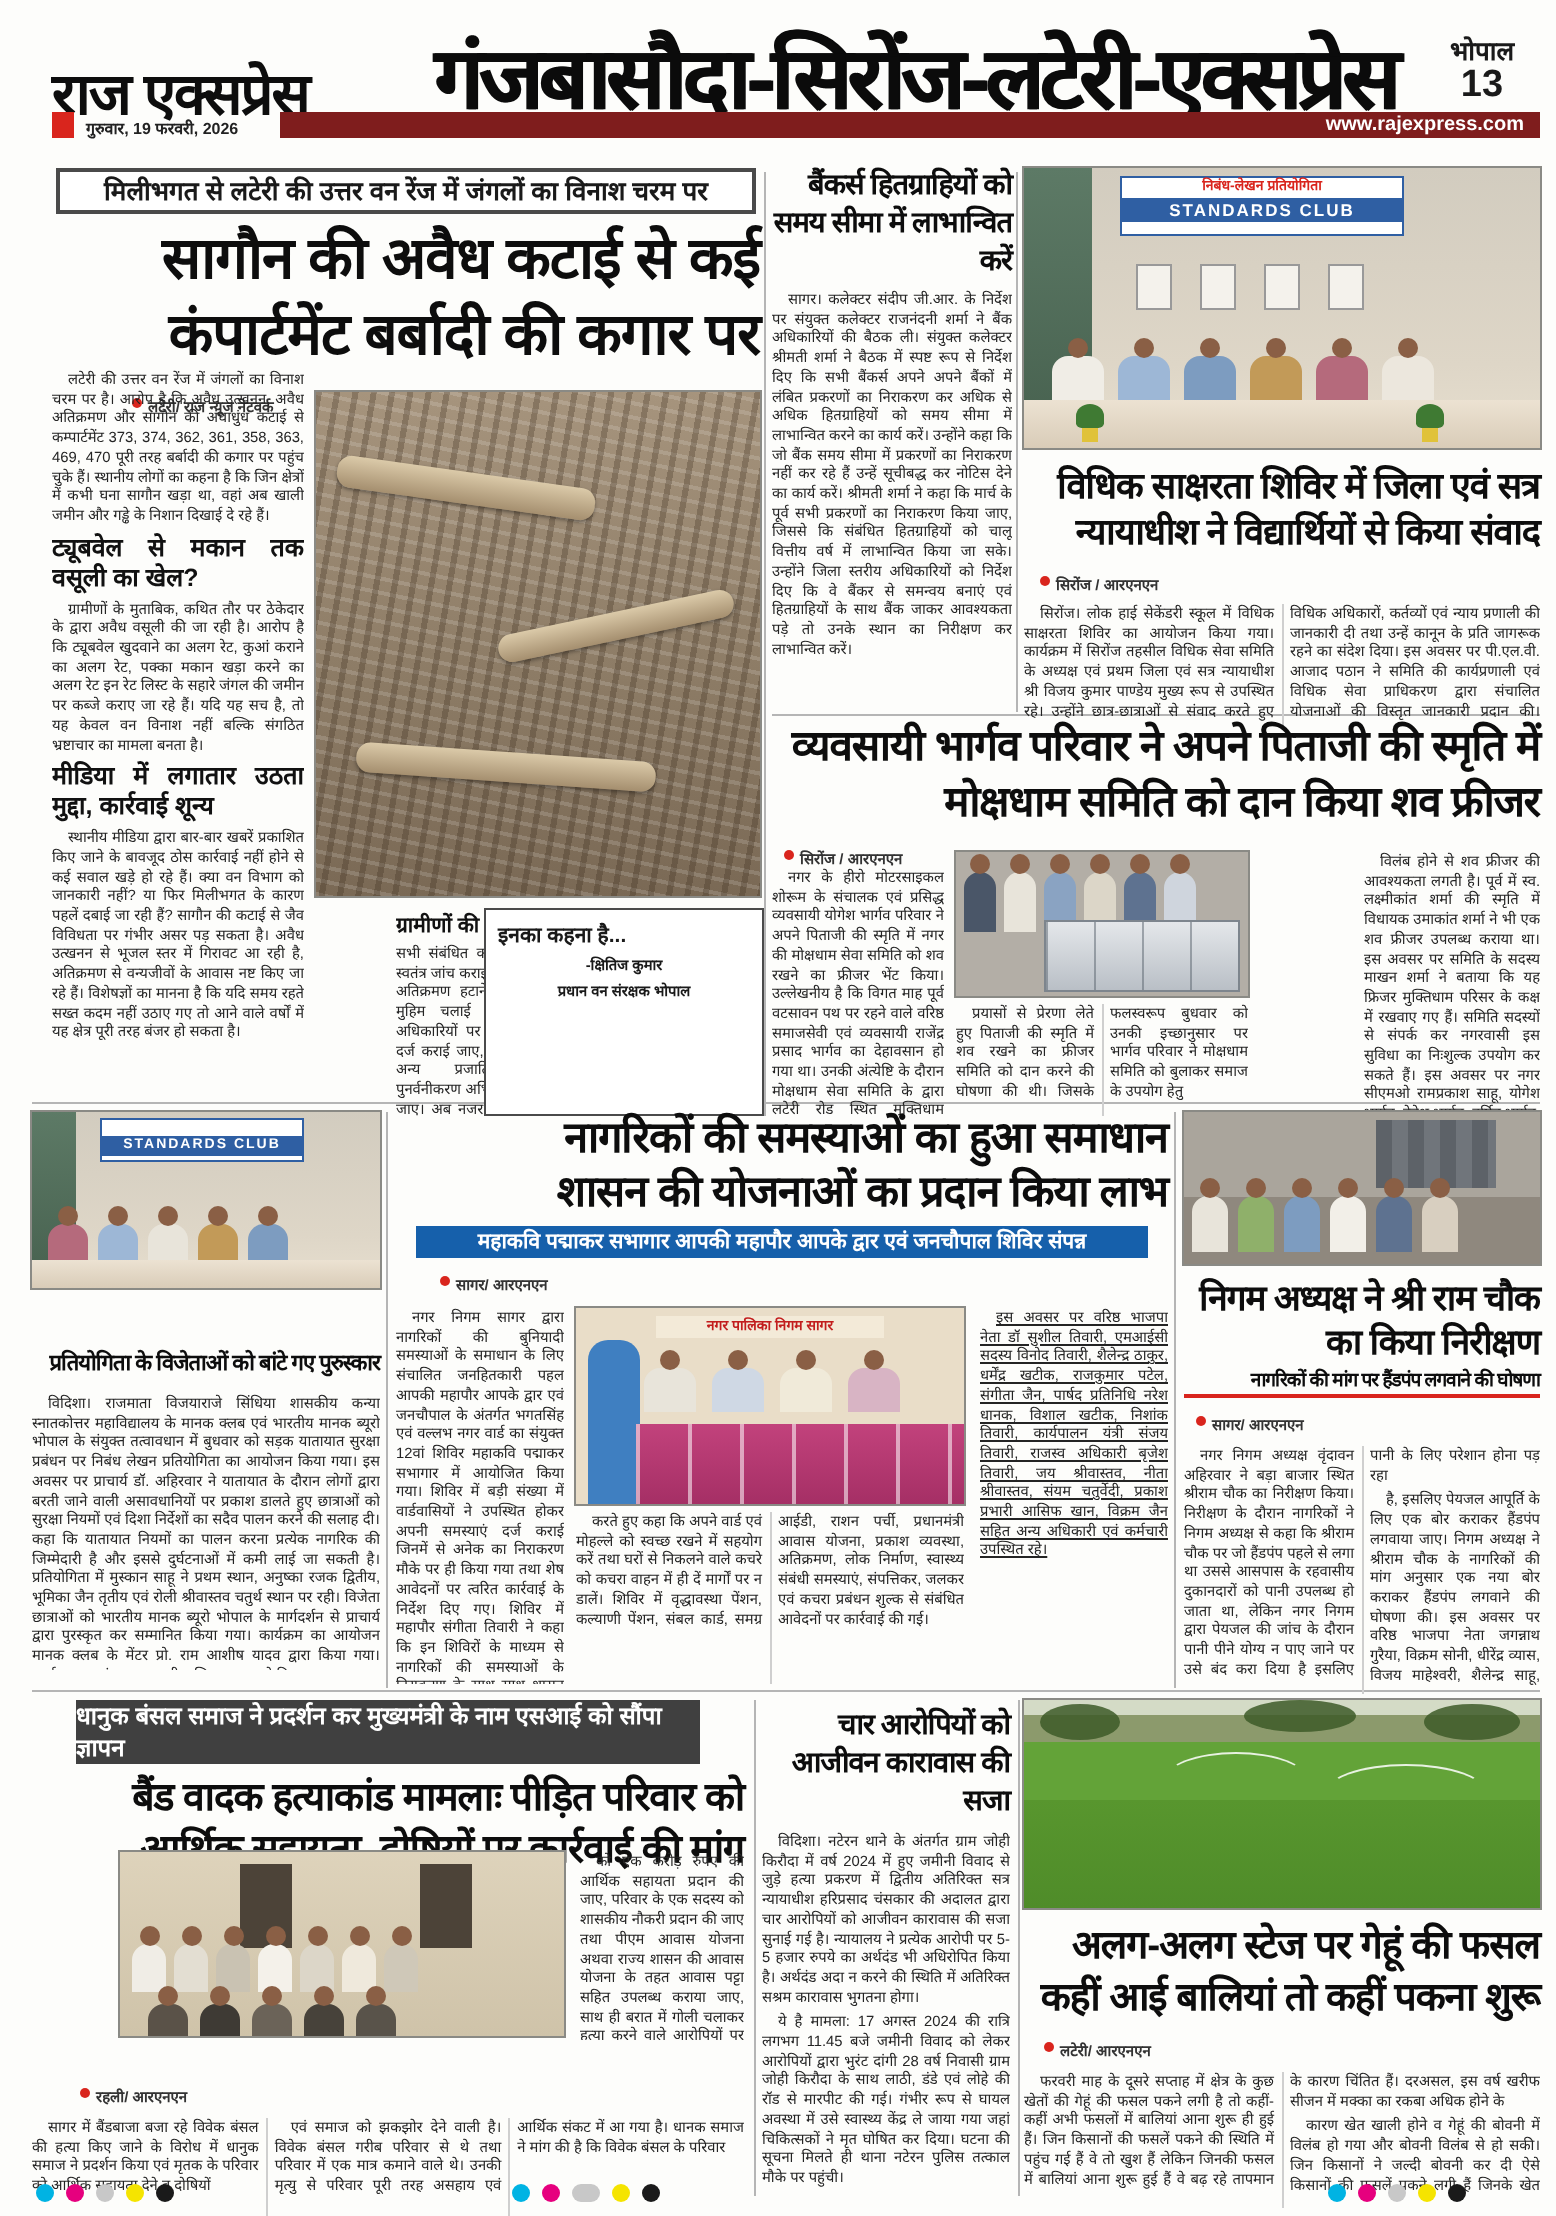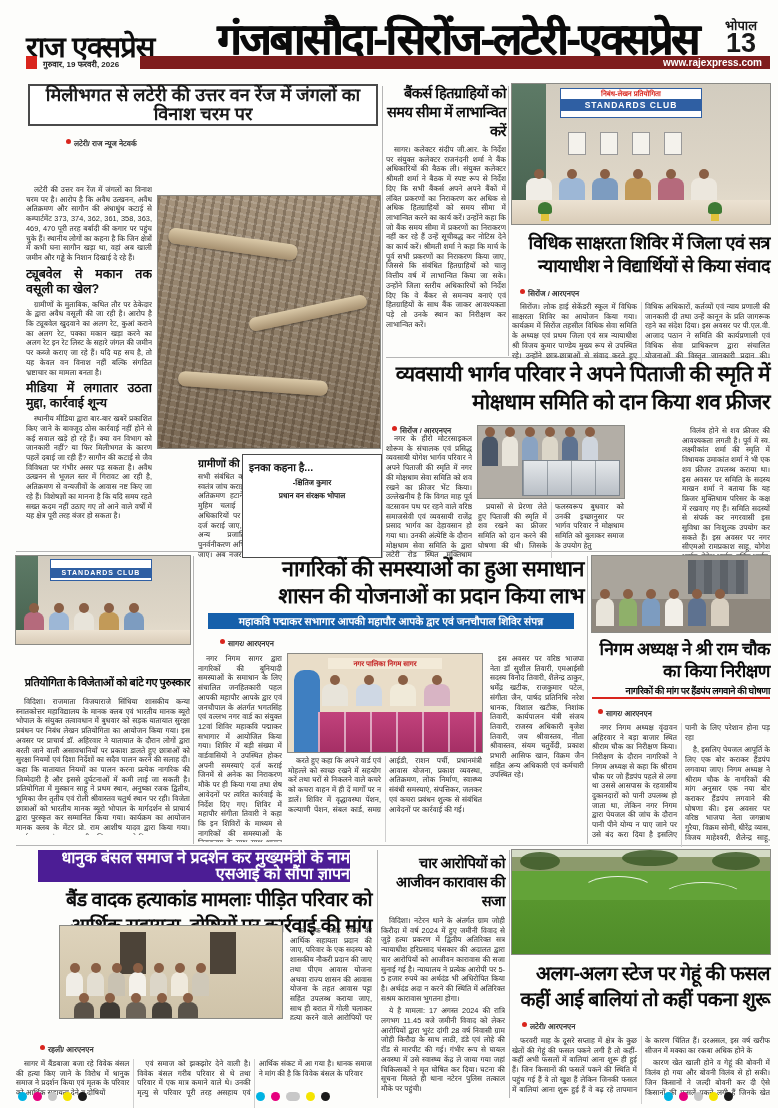--- a/index.html
+++ b/index.html
@@ -4,43 +4,43 @@
 <style>
   html,body{margin:0;padding:0;background:#e8e8e4;}
   .page{position:relative;width:778px;height:1108px;margin:0 auto;background:#fdfdfb;
         font-family:"Liberation Sans","DejaVu Sans",sans-serif;color:#1a1a1a;overflow:hidden;}
   .abs{position:absolute;}
   
   .logo{font-size:29px;font-weight:bold;letter-spacing:-1px;color:#0d0d0d;}
   .main-title{font-size:43px;font-weight:bold;letter-spacing:-2px;text-align:center;color:#0b0b0b;
               text-shadow:1px 0 0 #0b0b0b;white-space:nowrap;}
   .edition{font-size:13px;font-weight:bold;text-align:center;}
-  .pageno{font-size:27px;font-weight:bold;text-align:center;line-height:24px;}
+  .pageno{font-size:19px;font-weight:bold;text-align:center;line-height:24px;}
   .redbar{background:#7f1d1d;height:13px;}
   .redsq{background:#d9251d;width:11px;height:13px;}
   .mdate{font-size:8px;font-weight:bold;color:#222;white-space:nowrap;}
   .site{font-size:10px;font-weight:bold;color:#fff;text-align:right;line-height:13px;padding-right:8px;}
   
-  .kicker{border:2px solid #4a4a4a;font-size:18px;font-weight:bold;text-align:center;
+  .kicker{border:2px solid #4a4a4a;font-size:13px;font-weight:bold;text-align:center;
           line-height:19px;background:#fff;}
   .hl{font-weight:bold;color:#0d0d0d;text-align:right;letter-spacing:-0.5px;}
   .byline{font-size:7.5px;font-weight:bold;color:#333;white-space:nowrap;}
   .rdot{display:inline-block;width:5px;height:5px;border-radius:50%;background:#d9251d;margin-right:3px;vertical-align:middle;}
   .body{font-size:7.4px;line-height:9.7px;text-align:justify;color:#242424;overflow:hidden;}
   .body p{margin:0 0 3px 0;text-indent:8px;}
   .cols2{column-count:2;column-gap:8px;column-rule:1px solid #cfcfcf;}
   .cols3{column-count:3;column-gap:8px;column-rule:1px solid #cfcfcf;}
   .sub{font-size:12.5px;line-height:15px;font-weight:bold;color:#111;margin:4px 0 3px 0;}
   .sub2{font-size:10.5px;line-height:13px;font-weight:bold;color:#111;margin:3px 0 2px 0;}
   .qbox{border:1.5px solid #4a4a4a;background:#fff;padding:5px 6px;}
   .qtitle{font-size:10.5px;font-weight:bold;margin-bottom:3px;}
   .qtext{font-size:7.2px;line-height:9.4px;text-align:justify;}
   .qauth{font-size:7.4px;font-weight:bold;text-align:center;margin-top:3px;}
   .bluebar{background:#1660ab;color:#fff;font-size:10.5px;font-weight:bold;text-align:center;line-height:16px;}
-  .blackbar{background:#4c1d95;color:#fff;font-size:16px;font-weight:bold;text-align:right;line-height:16px;}
+  .blackbar{background:#404040;color:#fff;font-size:12px;font-weight:bold;text-align:left;line-height:16px;}
   .redrule{border-bottom:2px solid #d9251d;}
   .vline{position:absolute;width:1px;background:#b5b5b5;}
   .hline{position:absolute;height:1px;background:#b5b5b5;}
   
   .photo{position:absolute;overflow:hidden;outline:1px solid #8a8a85;}
   .p-forest{background:
      repeating-linear-gradient(100deg,rgba(55,40,25,.28) 0 3px,rgba(0,0,0,0) 3px 9px),
      repeating-linear-gradient(12deg,rgba(255,255,255,.14) 0 2px,rgba(0,0,0,0) 2px 7px),
      linear-gradient(180deg,#a6947d,#8d7c66 55%,#7a6955);}
   .log{position:absolute;border-radius:7px;background:linear-gradient(180deg,#dbcaa9,#a58f6f);box-shadow:0 1px 2px rgba(0,0,0,.4);}
@@ -95,20 +95,21 @@
   <div class="hline" style="left:386px;top:357px;width:384px;"></div>
   <div class="hline" style="left:16px;top:551px;width:754px;"></div>
   <div class="vline" style="left:193px;top:556px;height:288px;"></div>
   <div class="vline" style="left:587px;top:556px;height:288px;"></div>
   <div class="hline" style="left:16px;top:845px;width:754px;"></div>
   <div class="vline" style="left:377px;top:850px;height:248px;"></div>
   <div class="vline" style="left:509px;top:850px;height:248px;"></div>
 
   <div class="abs" style="left:26px;top:84px;width:354px;height:474px;">
     <div class="kicker" style="margin:0 2px;">मिलीभगत से लटेरी की उत्तर वन रेंज में जंगलों का विनाश चरम पर</div>
+    <div class="hl" style="font-size:29px;line-height:38px;margin-top:4px;">सागौन की अवैध कटाई से कई कंपार्टमेंट बर्बादी की कगार पर</div>
     <div style="margin:6px 0 2px 40px;">
       <span class="rdot"></span><span class="byline">लटेरी/ राज न्यूज नेटवर्क</span>
     </div>
     <div class="abs body" style="left:0;top:101px;width:126px;height:362px;">
       <p>लटेरी की उत्तर वन रेंज में जंगलों का विनाश चरम पर है। आरोप है कि अवैध उत्खनन, अवैध अतिक्रमण और सागौन की अंधाधुंध कटाई से कम्पार्टमेंट 373, 374, 362, 361, 358, 363, 469, 470 पूरी तरह बर्बादी की कगार पर पहुंच चुके हैं। स्थानीय लोगों का कहना है कि जिन क्षेत्रों में कभी घना सागौन खड़ा था, वहां अब खाली जमीन और गड्ढे के निशान दिखाई दे रहे हैं।</p>
       <div class="sub">ट्यूबवेल से मकान तक वसूली का खेल?</div>
       <p>ग्रामीणों के मुताबिक, कथित तौर पर ठेकेदार के द्वारा अवैध वसूली की जा रही है। आरोप है कि ट्यूबवेल खुदवाने का अलग रेट, कुआं कराने का अलग रेट, पक्का मकान खड़ा करने का अलग रेट इन रेट लिस्ट के सहारे जंगल की जमीन पर कब्जे कराए जा रहे हैं। यदि यह सच है, तो यह केवल वन विनाश नहीं बल्कि संगठित भ्रष्टाचार का मामला बनता है।</p>
       <div class="sub">मीडिया में लगातार उठता मुद्दा, कार्रवाई शून्य</div>
       <p>स्थानीय मीडिया द्वारा बार-बार खबरें प्रकाशित किए जाने के बावजूद ठोस कार्रवाई नहीं होने से कई सवाल खड़े हो रहे हैं। क्या वन विभाग को जानकारी नहीं? या फिर मिलीभगत के कारण पहलें दबाई जा रही हैं? सागौन की कटाई से जैव विविधता पर गंभीर असर पड़ सकता है। अवैध उत्खनन से भूजल स्तर में गिरावट आ रही है, अतिक्रमण से वन्यजीवों के आवास नष्ट किए जा रहे हैं। विशेषज्ञों का मानना है कि यदि समय रहते सख्त कदम नहीं उठाए गए तो आने वाले वर्षों में यह क्षेत्र पूरी तरह बंजर हो सकता है।</p>
     </div>
@@ -242,21 +243,21 @@
         <div class="torso" style="background:#d8b4c4;"></div>
       </div>
       <div class="abs" style="left:6px;top:16px;width:26px;height:82px;border-radius:10px 10px 0 0;background:#3f7fc1;"></div>
       <div class="skirt" style="left:30px;bottom:0;width:164px;height:40px;"></div>
     </div>
     <div class="abs body" style="left:90px;top:200px;width:194px;height:86px;">
       <div class="cols2" style="height:86px;">
         <p>करते हुए कहा कि अपने वार्ड एवं मोहल्ले को स्वच्छ रखने में सहयोग करें तथा घरों से निकलने वाले कचरे को कचरा वाहन में ही दें मार्गों पर न डालें। शिविर में वृद्धावस्था पेंशन, कल्याणी पेंशन, संबल कार्ड, समग्र आईडी, राशन पर्ची, प्रधानमंत्री आवास योजना, प्रकाश व्यवस्था, अतिक्रमण, लोक निर्माण, स्वास्थ्य संबंधी समस्याएं, संपत्तिकर, जलकर एवं कचरा प्रबंधन शुल्क से संबंधित आवेदनों पर कार्रवाई की गई।</p>
       </div>
     </div>
-    <div class="abs body" style="left:292px;top:98px;width:94px;height:188px;">
+    <div class="abs body" style="left:292px;top:98px;width:94px;height:188px;text-decoration:underline;">
       <p>इस अवसर पर वरिष्ठ भाजपा नेता डॉ सुशील तिवारी, एमआईसी सदस्य विनोद तिवारी, शैलेन्द्र ठाकुर, धर्मेंद्र खटीक, राजकुमार पटेल, संगीता जैन, पार्षद प्रतिनिधि नरेश धानक, विशाल खटीक, निशांक तिवारी, कार्यपालन यंत्री संजय तिवारी, राजस्व अधिकारी बृजेश तिवारी, जय श्रीवास्तव, नीता श्रीवास्तव, संयम चतुर्वेदी, प्रकाश प्रभारी आसिफ खान, विक्रम जैन सहित अन्य अधिकारी एवं कर्मचारी उपस्थित रहे।</p>
     </div>
   </div>
 
   <div class="abs" style="left:592px;top:556px;width:178px;height:288px;">
     <div class="photo p-street" style="left:0;top:0;width:178px;height:76px;">
       <div class="shutter" style="left:96px;top:4px;width:60px;height:34px;"></div>
       <div class="people-row" style="left:4px;bottom:6px;gap:5px;">
         <div class="torso" style="width:18px;height:28px;background:#e8e4da;"></div>
         <div class="torso" style="width:18px;height:28px;background:#8fb06a;"></div>

